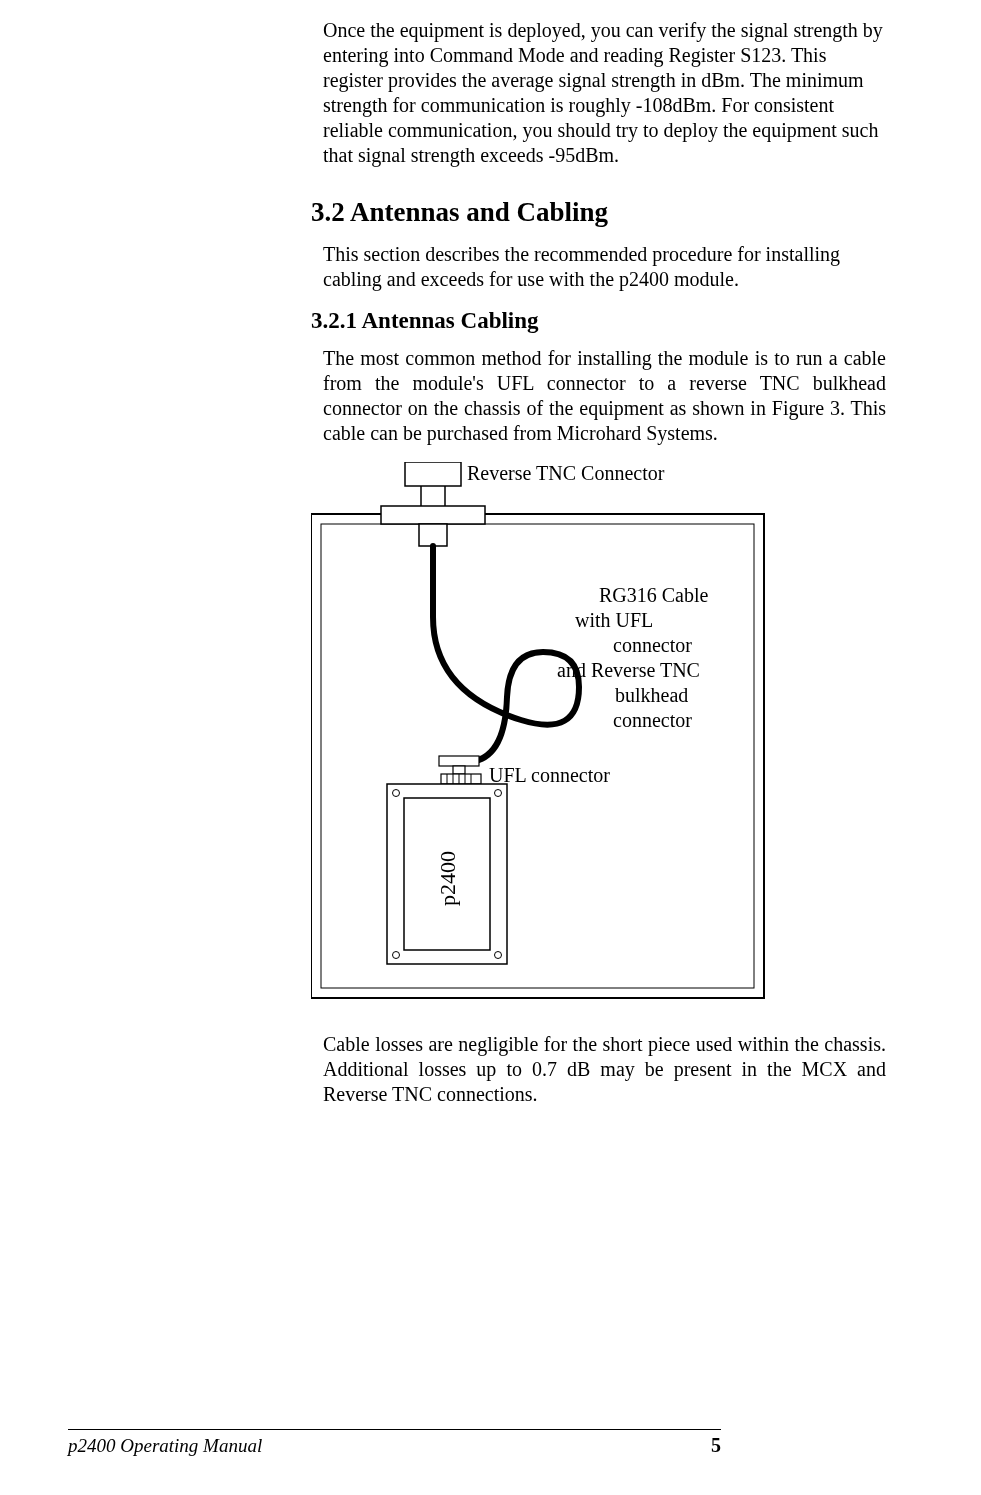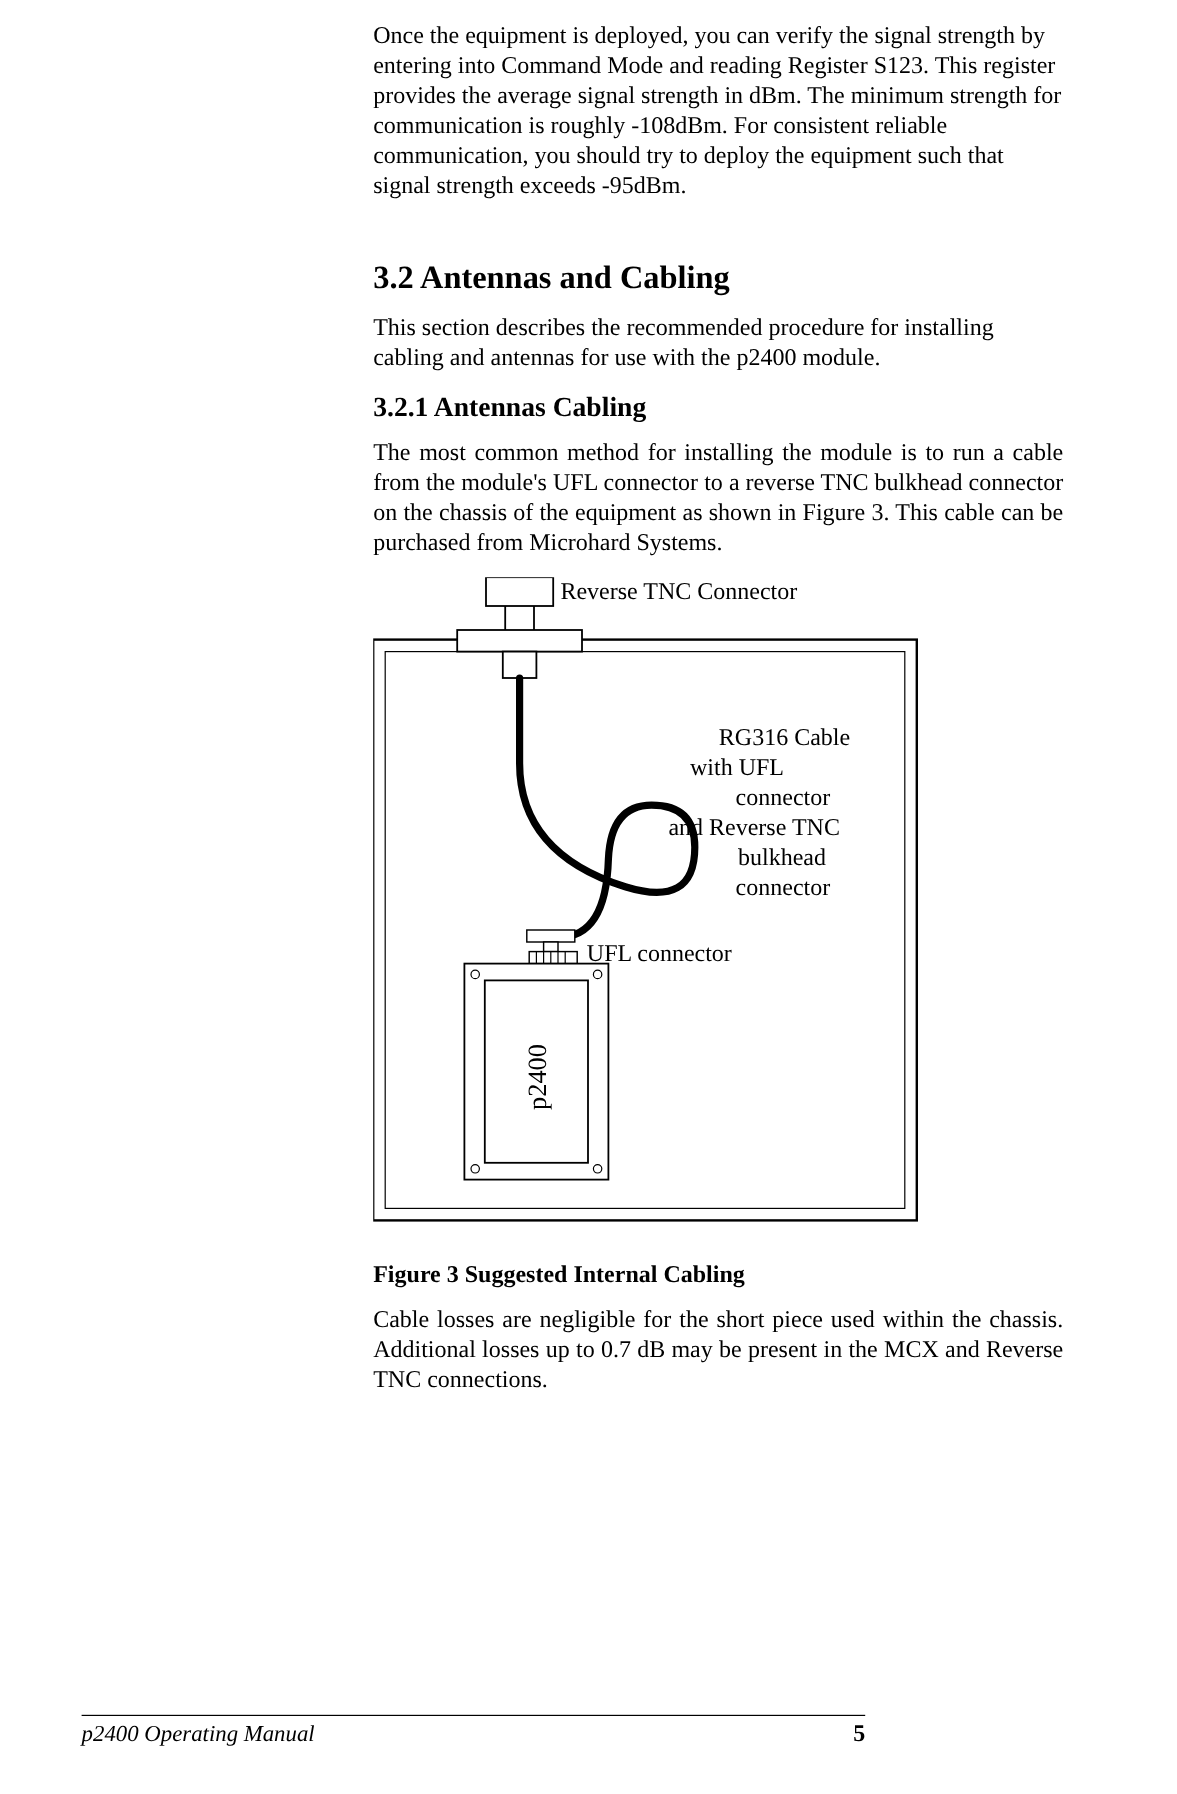--- a/index.html
+++ b/index.html
@@ -14,26 +14,27 @@
     }
     .content {
       margin-left: 311px;
       margin-right: 95px;
       padding-top: 18px;
     }
     .para {
       font-size: 20px;
       line-height: 1.25;
       margin-bottom: 16px;
+      margin-left: 12px;
     }
     .para.justify { text-align: justify; }
     h2.section {
       font-size: 27px;
       font-weight: bold;
-      margin-top: 48px;
+      margin-top: 29px;
       margin-bottom: 14px;
       font-family: Liberation Serif, serif;
     }
     h3.subsection {
       font-size: 23px;
       font-weight: bold;
       margin-top: 16px;
       margin-bottom: 12px;
     }
     .figure-wrap {
@@ -76,21 +77,21 @@
     .footer-right { font-weight: bold; font-size: 20px; }
   </style>
 </head>
 <body>
 
 <div class="content">
 
   <p class="para">Once the equipment is deployed, you can verify the signal strength by entering into Command Mode and reading Register S123.  This register provides the average signal strength in dBm.  The minimum strength for communication is roughly -108dBm.  For consistent reliable communication, you should try to deploy the equipment such that signal strength exceeds -95dBm.</p>
 
   <h2 class="section">3.2   Antennas and Cabling</h2>
-  <p class="para">This section describes the recommended procedure for installing cabling and antennas for use with the p2400 module.</p>
+  <p class="para">This section describes the recommended procedure for installing cabling and exceeds for use with the p2400 module.</p>
 
   <h3 class="subsection">3.2.1    Antennas Cabling</h3>
   <p class="para justify">The most common method for installing the module is to run a cable from the module's UFL connector to a reverse TNC bulkhead connector on the chassis of the equipment as shown in Figure 3.  This cable can be purchased from Microhard Systems.</p>
 
   <div class="figure-wrap">
     <svg class="diagram" width="575" height="540" viewBox="0 0 575 540">
 
       <rect x="0" y="52" width="453" height="484" fill="none" stroke="#000" stroke-width="2"></rect>
       <rect x="10" y="62" width="433" height="464" fill="none" stroke="#000" stroke-width="1"></rect>
 
@@ -140,21 +141,20 @@
       <text class="svg-text" x="264" y="165">with UFL</text>
       <text class="svg-text" x="302" y="190">connector</text>
       <text class="svg-text" x="246" y="215">and Reverse TNC</text>
       <text class="svg-text" x="304" y="240">bulkhead</text>
       <text class="svg-text" x="302" y="265">connector</text>
 
       <text class="svg-text" x="178" y="320">UFL connector</text>
     </svg>
   </div>
 
-  <p class="figure-caption">Figure 3 Suggested Internal Cabling</p>
 
   <p class="para justify">Cable losses are negligible for the short piece used within the chassis.  Additional losses up to 0.7 dB may be present in the MCX and Reverse TNC connections.</p>
 
 </div>
 
 <div class="footer">
   <hr class="footer-rule">
   <div class="footer-row">
     <span class="footer-left">p2400 Operating Manual</span>
     <span class="footer-right">5</span>

